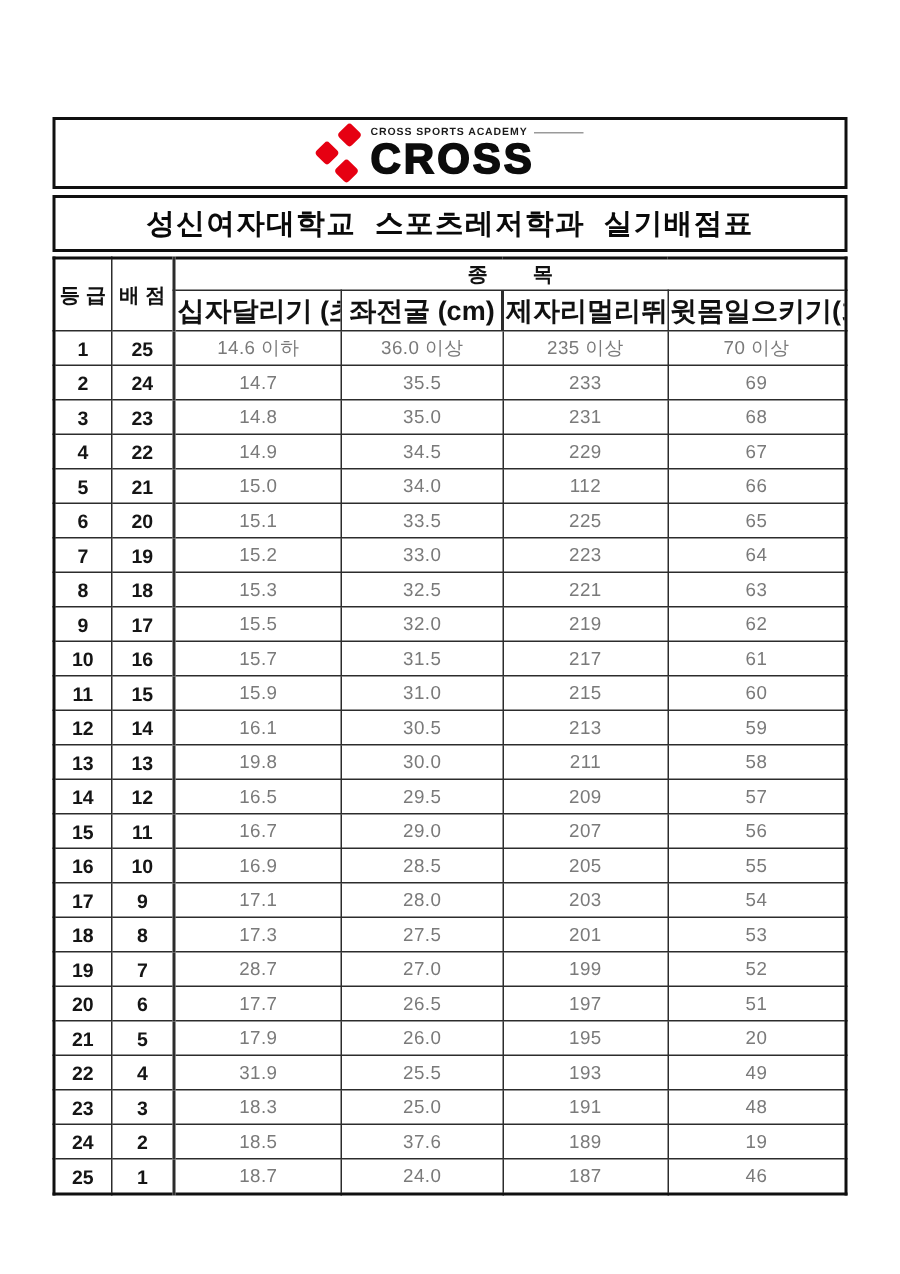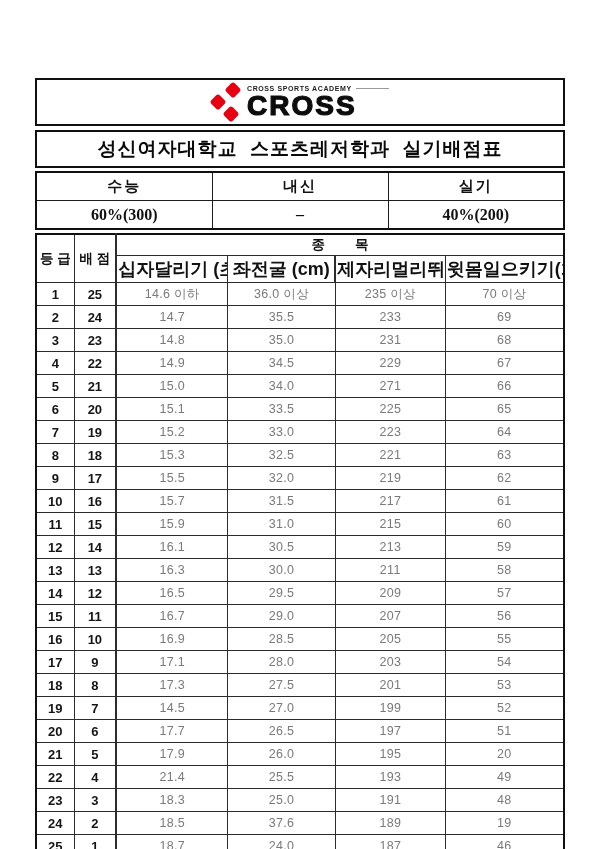--- a/index.html
+++ b/index.html
@@ -85,36 +85,20 @@
           <span class="academy-text">CROSS SPORTS ACADEMY</span>
           <span class="academy-line"></span>
         </div>
         <div class="brand">CROSS</div>
       </div>
     </div>
   </div>
 
   <div class="box title-box">성신여자대학교  스포츠레저학과  실기배점표</div>
 
-  <table class="box weights-table">
-    <thead>
-      <tr id="weights-head">
-          <th>수능</th>
-          <th>내신</th>
-          <th>실기</th>
-        </tr>
-    </thead>
-    <tbody>
-      <tr id="weights-vals">
-          <td>60%(300)</td>
-          <td>–</td>
-          <td>40%(200)</td>
-        </tr>
-    </tbody>
-  </table>
 
   <table class="box main-table">
     <colgroup>
       <col style="width:7.2%">
         <col style="width:8%">
       <col style="width:21.1%">
         <col style="width:20.4%">
       <col style="width:20.8%">
         <col style="width:22.5%">
     </colgroup>
@@ -162,21 +146,21 @@
           <td class="c-val">14.9</td>
           <td class="c-val">34.5</td>
           <td class="c-val">229</td>
           <td class="c-val">67</td>
         </tr>
         <tr>
           <td class="c-grade">5</td>
           <td class="c-grade sep">21</td>
           <td class="c-val">15.0</td>
           <td class="c-val">34.0</td>
-          <td class="c-val">271</td>
+          <td class="c-val">112</td>
           <td class="c-val">66</td>
         </tr>
         <tr>
           <td class="c-grade">6</td>
           <td class="c-grade sep">20</td>
           <td class="c-val">15.1</td>
           <td class="c-val">33.5</td>
           <td class="c-val">225</td>
           <td class="c-val">65</td>
         </tr>
@@ -224,21 +208,21 @@
           <td class="c-grade">12</td>
           <td class="c-grade sep">14</td>
           <td class="c-val">16.1</td>
           <td class="c-val">30.5</td>
           <td class="c-val">213</td>
           <td class="c-val">59</td>
         </tr>
         <tr>
           <td class="c-grade">13</td>
           <td class="c-grade sep">13</td>
-          <td class="c-val">16.3</td>
+          <td class="c-val">19.8</td>
           <td class="c-val">30.0</td>
           <td class="c-val">211</td>
           <td class="c-val">58</td>
         </tr>
         <tr>
           <td class="c-grade">14</td>
           <td class="c-grade sep">12</td>
           <td class="c-val">16.5</td>
           <td class="c-val">29.5</td>
           <td class="c-val">209</td>
@@ -272,21 +256,21 @@
           <td class="c-grade">18</td>
           <td class="c-grade sep">8</td>
           <td class="c-val">17.3</td>
           <td class="c-val">27.5</td>
           <td class="c-val">201</td>
           <td class="c-val">53</td>
         </tr>
         <tr>
           <td class="c-grade">19</td>
           <td class="c-grade sep">7</td>
-          <td class="c-val">14.5</td>
+          <td class="c-val">28.7</td>
           <td class="c-val">27.0</td>
           <td class="c-val">199</td>
           <td class="c-val">52</td>
         </tr>
         <tr>
           <td class="c-grade">20</td>
           <td class="c-grade sep">6</td>
           <td class="c-val">17.7</td>
           <td class="c-val">26.5</td>
           <td class="c-val">197</td>
@@ -296,21 +280,21 @@
           <td class="c-grade">21</td>
           <td class="c-grade sep">5</td>
           <td class="c-val">17.9</td>
           <td class="c-val">26.0</td>
           <td class="c-val">195</td>
           <td class="c-val">20</td>
         </tr>
         <tr>
           <td class="c-grade">22</td>
           <td class="c-grade sep">4</td>
-          <td class="c-val">21.4</td>
+          <td class="c-val">31.9</td>
           <td class="c-val">25.5</td>
           <td class="c-val">193</td>
           <td class="c-val">49</td>
         </tr>
         <tr>
           <td class="c-grade">23</td>
           <td class="c-grade sep">3</td>
           <td class="c-val">18.3</td>
           <td class="c-val">25.0</td>
           <td class="c-val">191</td>

